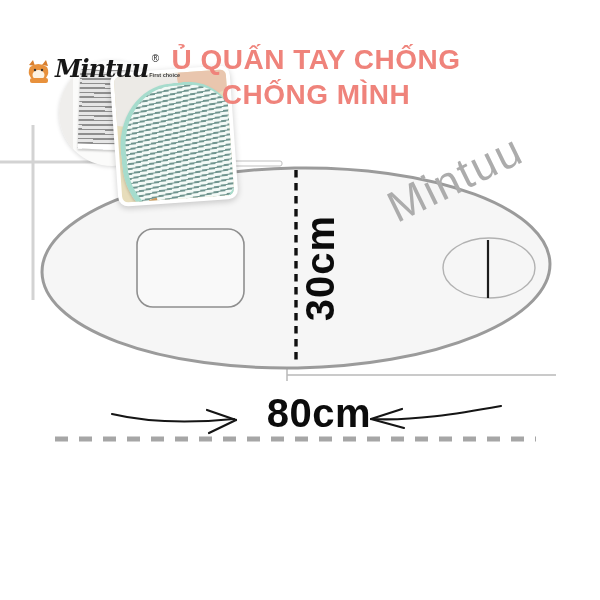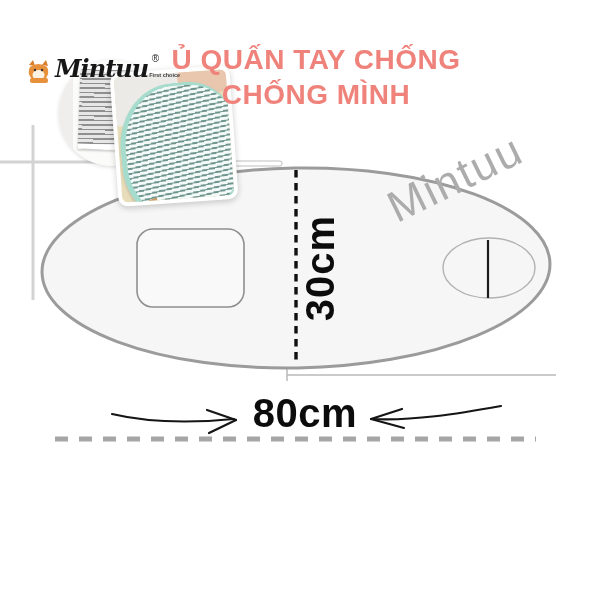--- a/index.html
+++ b/index.html
@@ -41,21 +41,21 @@
     box-shadow:0 2px 3px rgba(0,0,0,.2);}
   .baby-swaddle .tag{position:absolute;left:16%;bottom:8%;width:8px;height:11px;background:#c9995f;transform:rotate(-10deg);}
 
   
   .title{position:absolute;left:168px;top:42px;width:296px;text-align:center;z-index:6;
     color:#ef837b;font-weight:800;font-size:28px;line-height:35px;letter-spacing:.5px;}
 
   
   .dim-height{position:absolute;left:255px;top:247px;width:130px;height:42px;z-index:3;
     transform:rotate(-90deg);text-align:center;font-size:40px;font-weight:800;color:#0c0c0c;letter-spacing:1px;line-height:42px;}
-  .dim-width{position:absolute;left:242px;top:392px;width:126px;z-index:3;text-align:center;
+  .dim-width{position:absolute;left:256px;top:392px;width:126px;z-index:3;text-align:center;
     font-size:40px;font-weight:800;color:#0c0c0c;letter-spacing:.5px;line-height:42px;}
 
   
   .watermark{position:absolute;left:364px;top:152px;width:184px;height:56px;z-index:3;
     transform:rotate(-26deg);text-align:center;font-size:44px;color:#acacac;letter-spacing:2px;line-height:52px;}
 </style>
 </head>
 <body>
 
 <div class="canvas">

